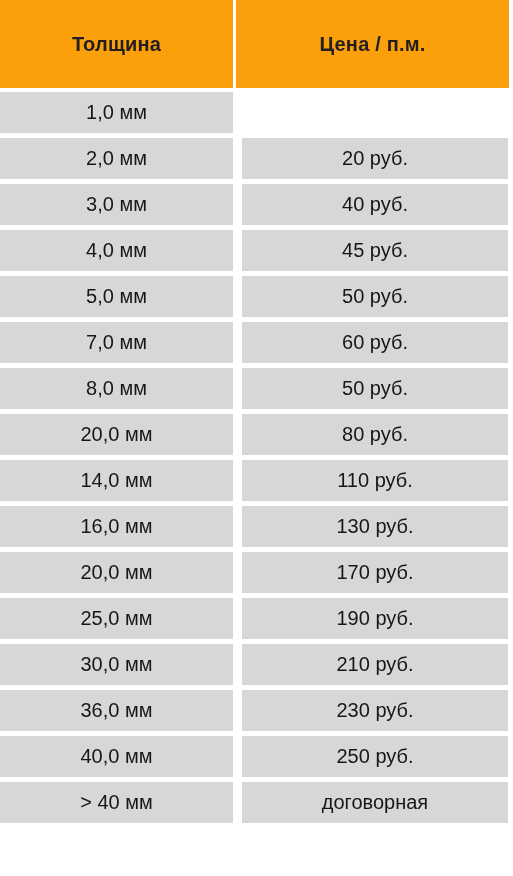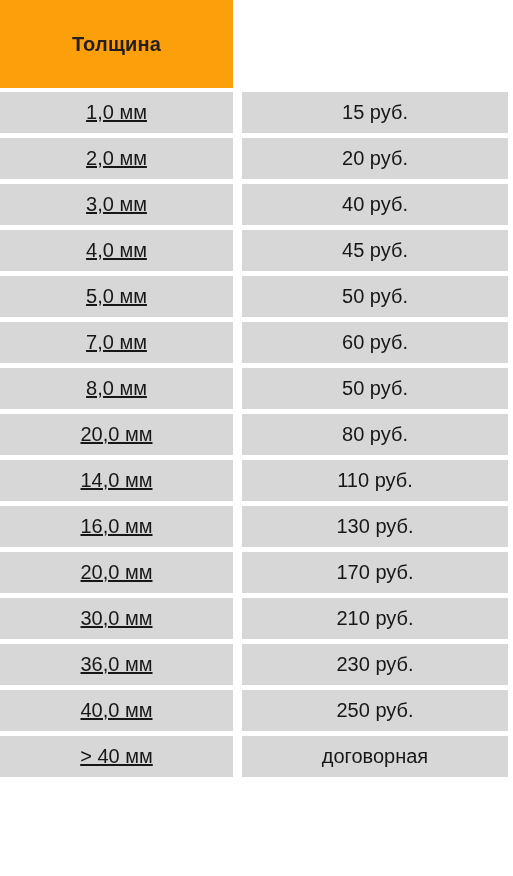--- a/index.html
+++ b/index.html
@@ -73,40 +73,39 @@
     font-size: 20px;
     display: flex;
     align-items: center;
     justify-content: center;
     box-sizing: border-box;
   }
   .cell.col-thickness {
     width: 233px;
     flex: 0 0 233px;
     margin-right: 9px;
-    text-decoration: underline;
   }
   .cell.col-price {
     flex: 1 1 auto;
     margin-right: 5px;
   }
 </style>
 </head>
 <body>
 
 <div class="price-table">
 
   <div class="table-header">
     <div class="hcell col-thickness">Толщина</div>
+    <div class="hcell col-price">Цена / п.м.</div>
   </div>
 
   <div class="table-body">
       <div class="table-row">
         <div class="cell col-thickness">1,0 мм</div>
-        <div class="cell col-price">15 руб.</div>
       </div>
       <div class="table-row">
         <div class="cell col-thickness">2,0 мм</div>
         <div class="cell col-price">20 руб.</div>
       </div>
       <div class="table-row">
         <div class="cell col-thickness">3,0 мм</div>
         <div class="cell col-price">40 руб.</div>
       </div>
       <div class="table-row">
@@ -135,20 +134,24 @@
       </div>
       <div class="table-row">
         <div class="cell col-thickness">16,0 мм</div>
         <div class="cell col-price">130 руб.</div>
       </div>
       <div class="table-row">
         <div class="cell col-thickness">20,0 мм</div>
         <div class="cell col-price">170 руб.</div>
       </div>
       <div class="table-row">
+        <div class="cell col-thickness">25,0 мм</div>
+        <div class="cell col-price">190 руб.</div>
+      </div>
+      <div class="table-row">
         <div class="cell col-thickness">30,0 мм</div>
         <div class="cell col-price">210 руб.</div>
       </div>
       <div class="table-row">
         <div class="cell col-thickness">36,0 мм</div>
         <div class="cell col-price">230 руб.</div>
       </div>
       <div class="table-row">
         <div class="cell col-thickness">40,0 мм</div>
         <div class="cell col-price">250 руб.</div>

